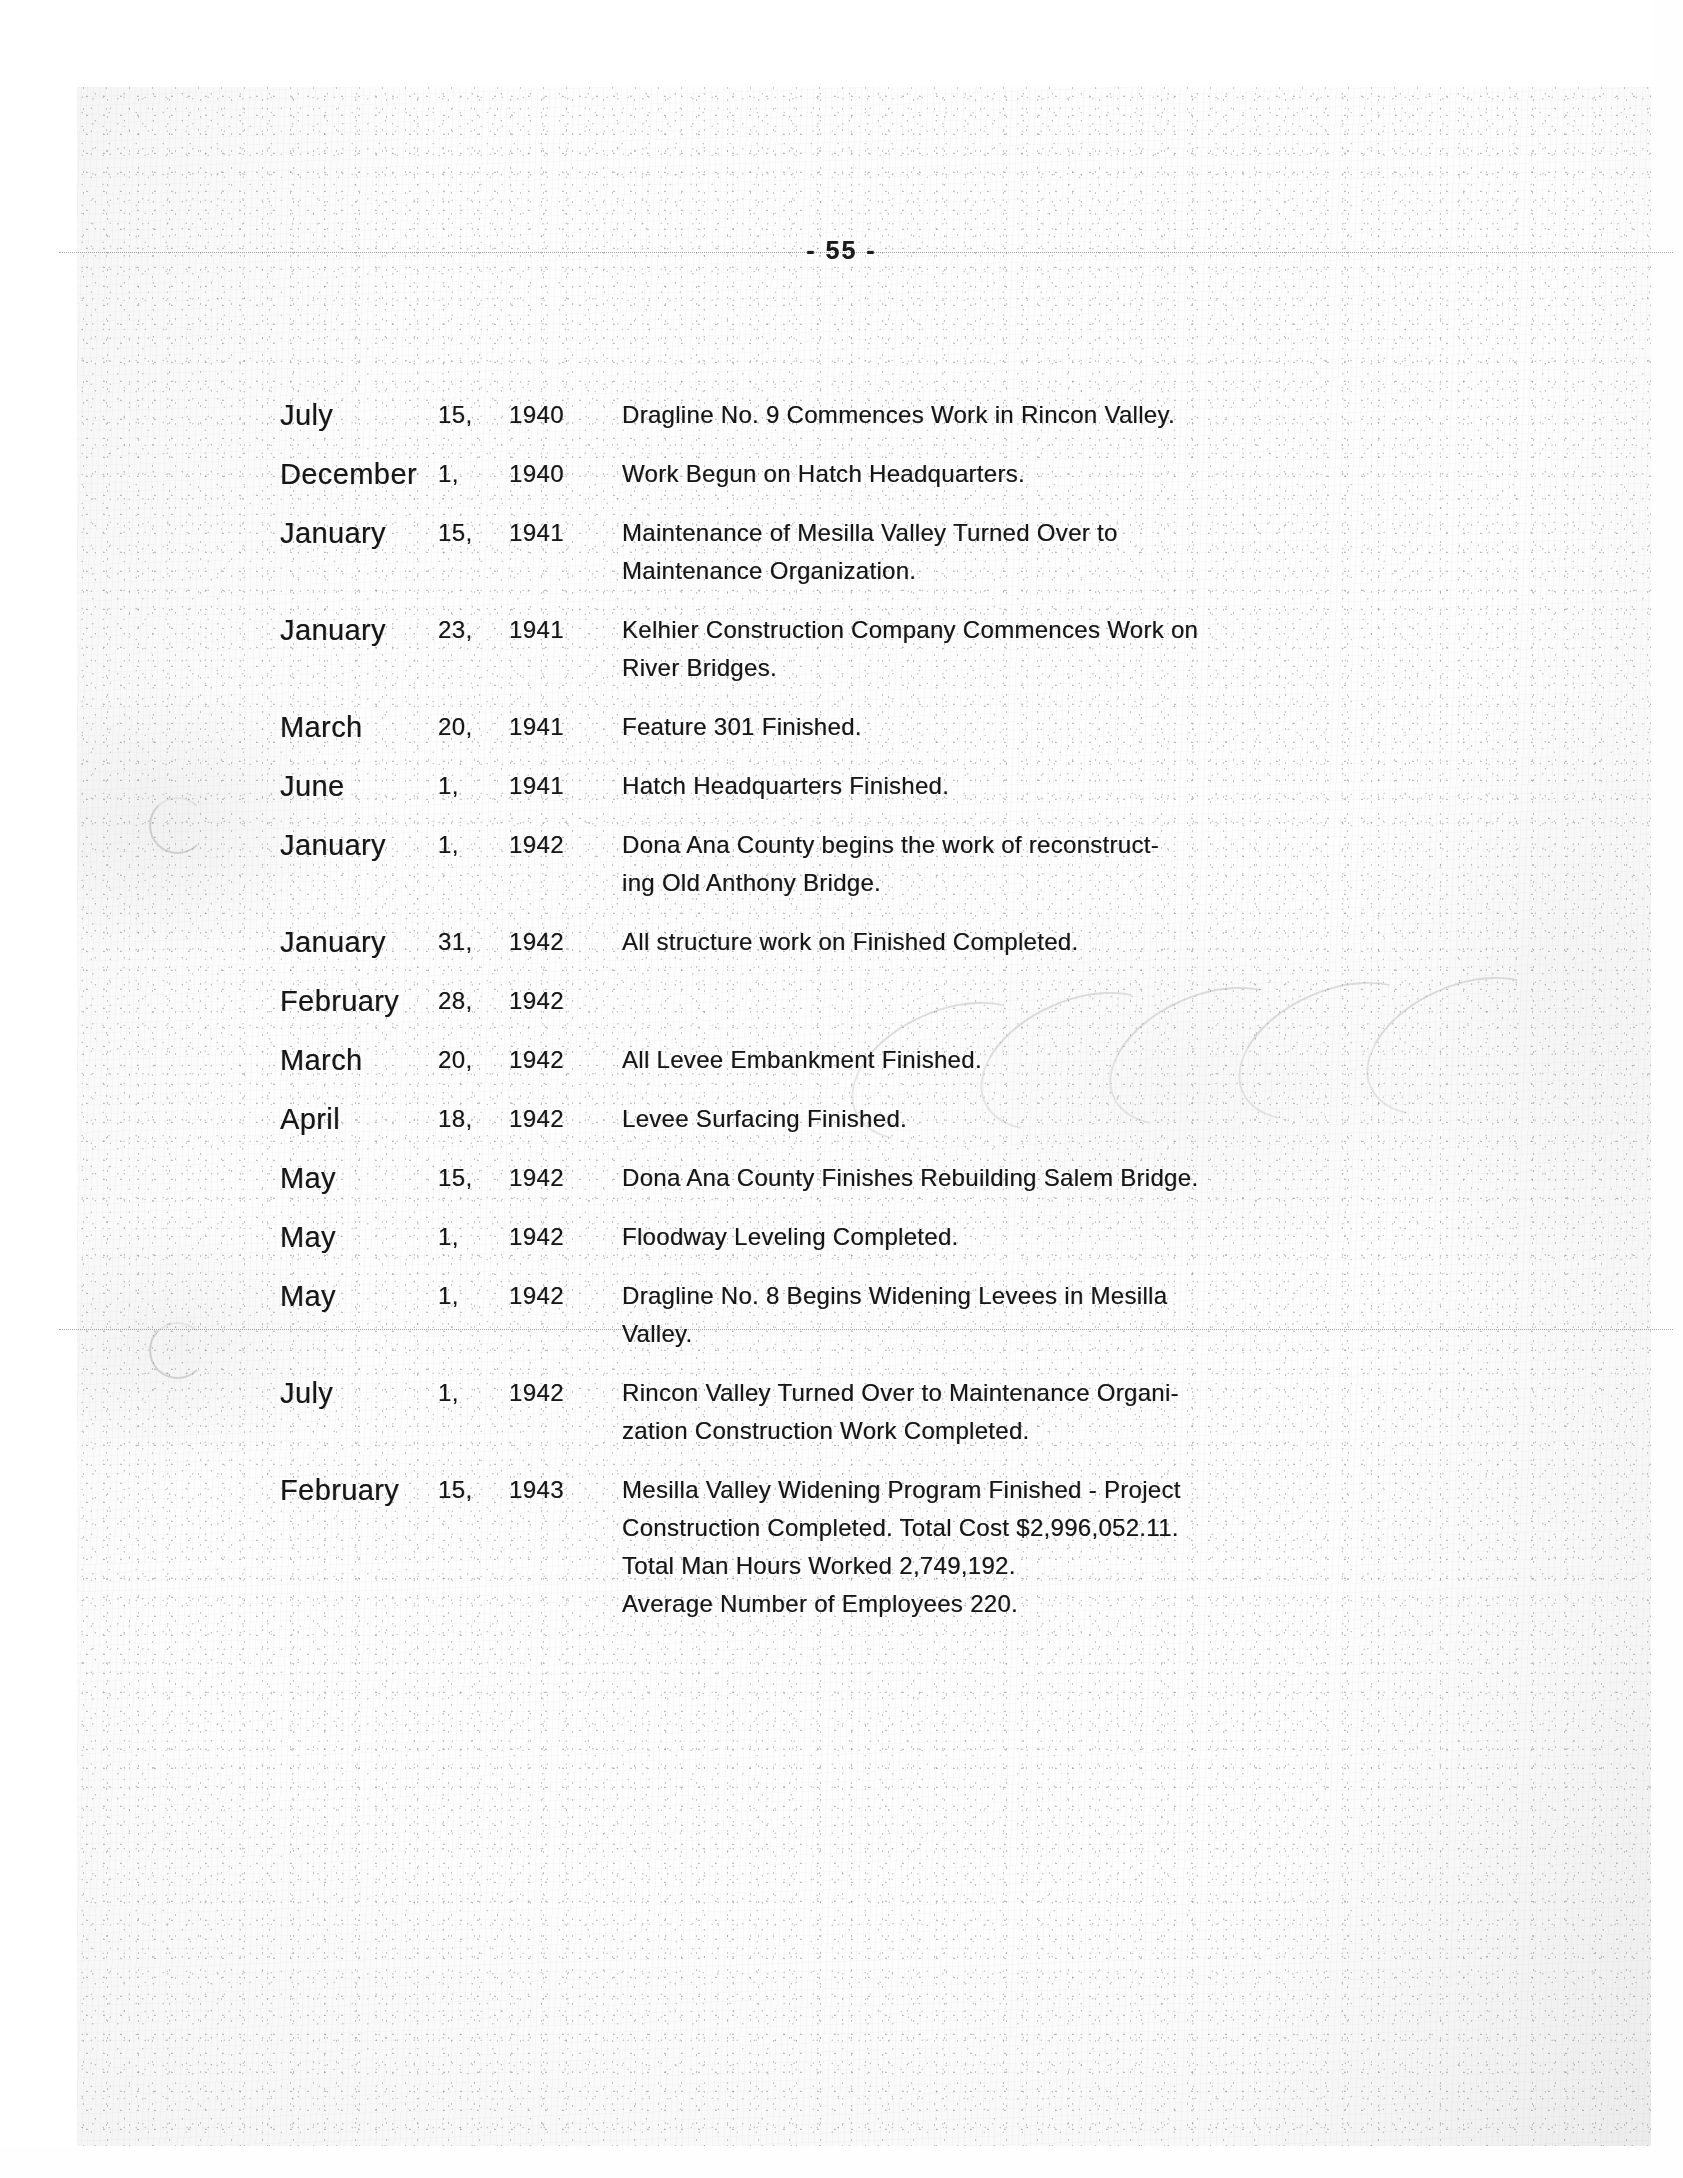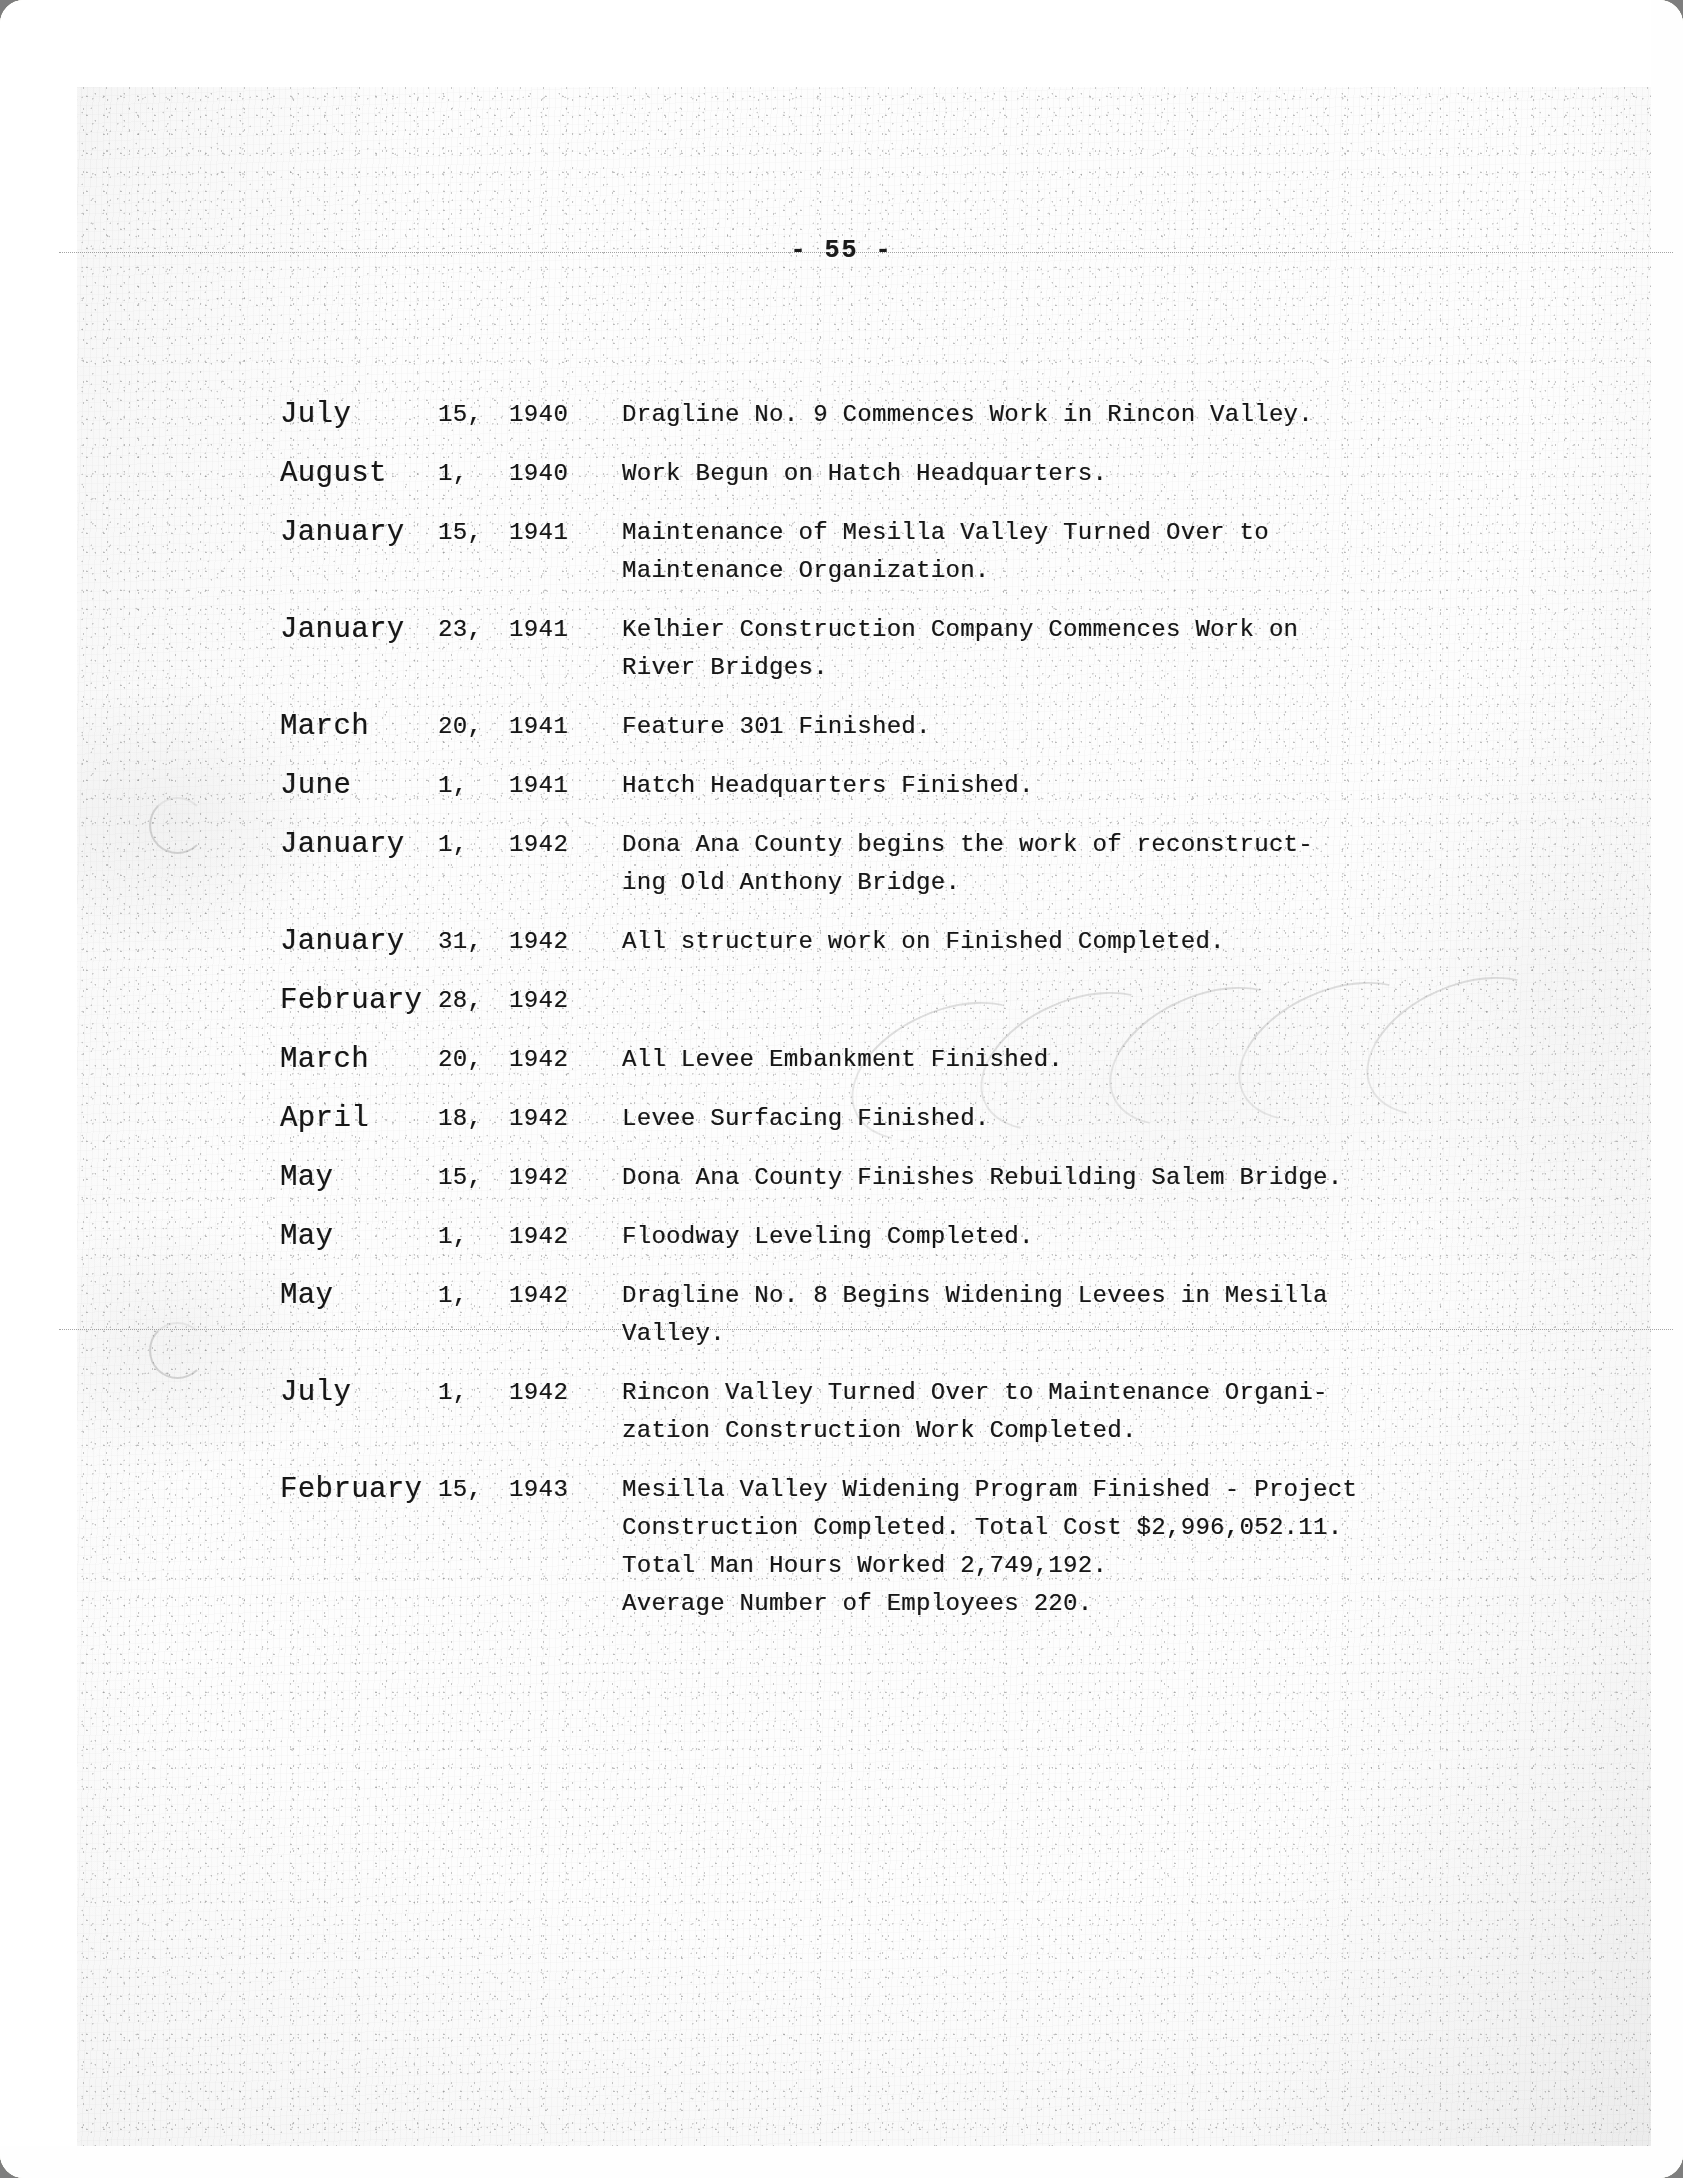--- a/index.html
+++ b/index.html
@@ -7,22 +7,21 @@
     margin: 0;
     padding: 0;
     background: #7e7e7e;
   }
   #page {
     position: relative;
     width: 1683px;
     height: 2178px;
     overflow: hidden;
     background: #fef9c3;
-    font-family: Liberation Mono, monospace;
-    border-radius: 24px;
+    font-family: Liberation Sans, sans-serif;
   }
 
   
   .scan-surface {
     position: absolute;
     inset: 0;
     background:
       
       radial-gradient(ellipse 120% 90% at 50% 42%, rgba(255,255,255,0) 0%, rgba(255,255,255,0) 52%, rgba(150,150,150,0.18) 100%),
       linear-gradient(100deg, rgba(172,172,172,0.10) 0%, rgba(255,255,255,0) 22%, rgba(255,255,255,0) 78%, rgba(168,168,168,0.12) 100%),
@@ -200,21 +199,21 @@
     <div class="entries">
 
       <div class="entry typed">
         <span class="month">July</span>
         <span class="daynum">15,</span>
         <span class="year">1940</span>
         <span class="desc">Dragline No. 9 Commences Work in Rincon Valley.</span>
       </div>
 
       <div class="entry typed">
-        <span class="month">August</span>
+        <span class="month">December</span>
         <span class="daynum">1,</span>
         <span class="year">1940</span>
         <span class="desc">Work Begun on Hatch Headquarters.</span>
       </div>
 
       <div class="entry typed">
         <span class="month">January</span>
         <span class="daynum">15,</span>
         <span class="year">1941</span>
         <span class="desc">Maintenance of Mesilla Valley Turned Over to

